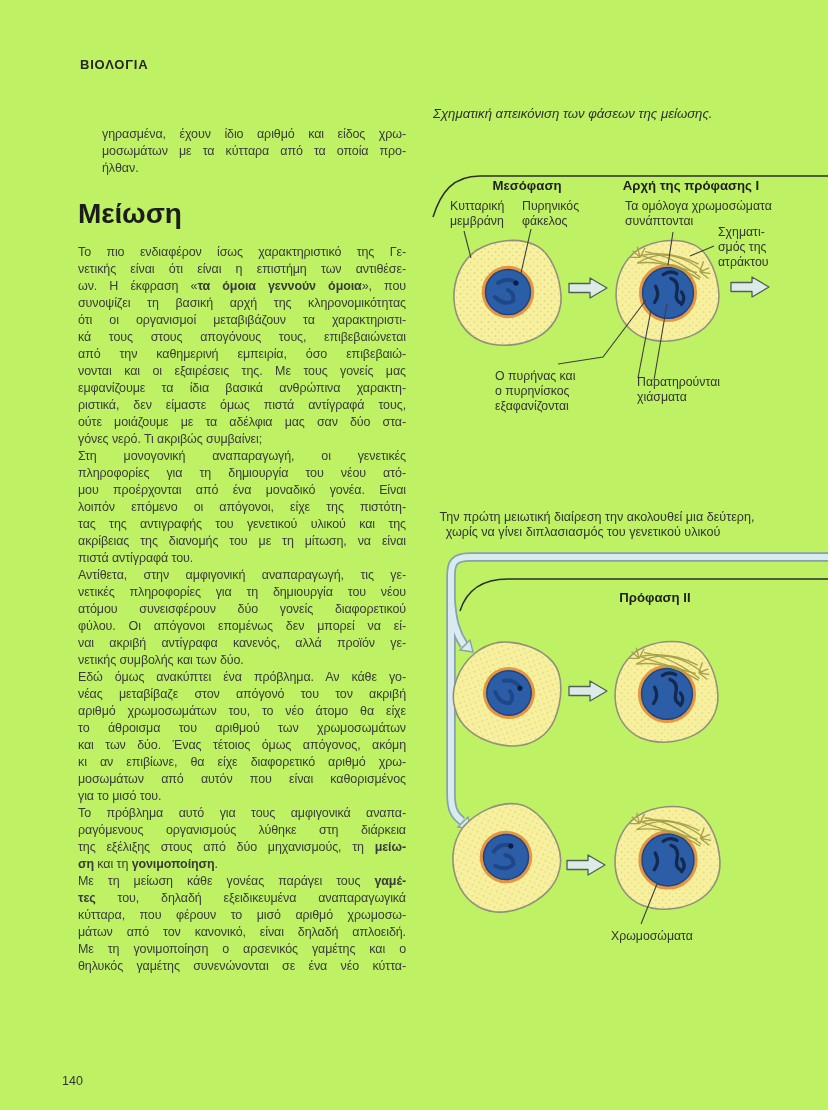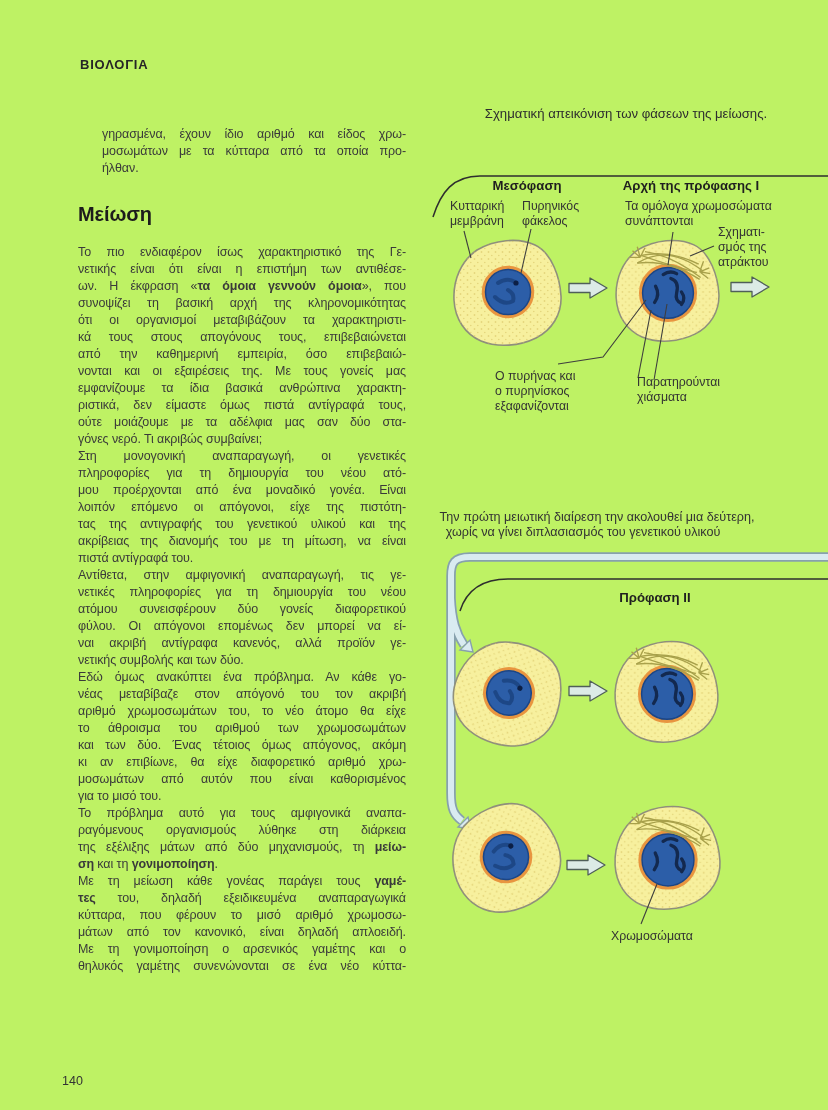--- a/index.html
+++ b/index.html
@@ -5,26 +5,26 @@
   html,body{margin:0;padding:0;background:#ffffff;}
   .page{
     position:relative;width:828px;height:1110px;background:#bef264;overflow:hidden;
     font-family:"Liberation Sans","DejaVu Sans",sans-serif;color:#3b3b3b;
   }
   .header{position:absolute;left:80px;top:57px;font-size:13px;font-weight:bold;
     letter-spacing:0.8px;color:#262626;}
   .leftcol{position:absolute;left:78px;top:126px;width:328px;font-size:12.5px;
     line-height:17px;letter-spacing:-0.1px;color:#3a3a3a;}
   .intro{margin-left:24px;}
-  .heading{font-size:20px;font-weight:bold;color:#1c1c1c;margin:24px 0 17px 0;line-height:26px;}
+  .heading{font-size:28px;font-weight:bold;color:#1c1c1c;margin:24px 0 17px 0;line-height:26px;}
   .line{min-height:17px;max-height:17px;overflow:hidden;}
   .line.just{text-align:justify;text-align-last:justify;}
   .line b{font-weight:bold;}
-  .caption{position:absolute;left:433px;top:106px;width:386px;
-    font-size:13.2px;color:#2e2e2e;text-align:center;}
+  .caption{position:absolute;left:433px;top:106px;width:386px;font-style:italic;
+    font-size:13.2px;color:#2e2e2e;}
   .pagenum{position:absolute;left:62px;top:1042px;font-size:12.5px;color:#333;margin-top:32px;}
   svg.diagram{position:absolute;left:410px;top:150px;}
   svg text{font-family:"Liberation Sans","DejaVu Sans",sans-serif;}
   .dlabel{font-size:12.3px;fill:#333;}
   .dhead{font-size:13.2px;font-weight:bold;fill:#1f1f1f;}
   .dnote{font-size:12.6px;fill:#333;}
 </style>
 </head>
 <body>
 
@@ -68,21 +68,21 @@
         <div class="line just"><span>Εδώ όμως ανακύπτει ένα πρόβλημα. Αν κάθε γο-</span></div>
         <div class="line just"><span>νέας μεταβίβαζε στον απόγονό του τον ακριβή</span></div>
         <div class="line just"><span>αριθμό χρωμοσωμάτων του, το νέο άτομο θα είχε</span></div>
         <div class="line just"><span>το άθροισμα του αριθμού των χρωμοσωμάτων</span></div>
         <div class="line just"><span>και των δύο. Ένας τέτοιος όμως απόγονος, ακόμη</span></div>
         <div class="line just"><span>κι αν επιβίωνε, θα είχε διαφορετικό αριθμό χρω-</span></div>
         <div class="line just"><span>μοσωμάτων από αυτόν που είναι καθορισμένος</span></div>
         <div class="line"><span>για το μισό του.</span></div>
         <div class="line just"><span>Το πρόβλημα αυτό για τους αμφιγονικά αναπα-</span></div>
         <div class="line just"><span>ραγόμενους οργανισμούς λύθηκε στη διάρκεια</span></div>
-        <div class="line just"><span>της εξέλιξης μάτων από δύο μηχανισμούς, τη </span><b>μείω-</b></div>
+        <div class="line just"><span>της εξέλιξης στους από δύο μηχανισμούς, τη </span><b>μείω-</b></div>
         <div class="line"><b>ση</b><span> και τη </span><b>γονιμοποίηση</b><span>.</span></div>
         <div class="line just"><span>Με τη μείωση κάθε γονέας παράγει τους </span><b>γαμέ-</b></div>
         <div class="line just"><b>τες</b><span> του, δηλαδή εξειδικευμένα αναπαραγωγικά</span></div>
         <div class="line just"><span>κύτταρα, που φέρουν το μισό αριθμό χρωμοσω-</span></div>
         <div class="line just"><span>μάτων από τον κανονικό, είναι δηλαδή απλοειδή.</span></div>
         <div class="line just"><span>Με τη γονιμοποίηση ο αρσενικός γαμέτης και ο</span></div>
         <div class="line just"><span>θηλυκός γαμέτης συνενώνονται σε ένα νέο κύττα-</span></div>
       </div>
   </div>
 

